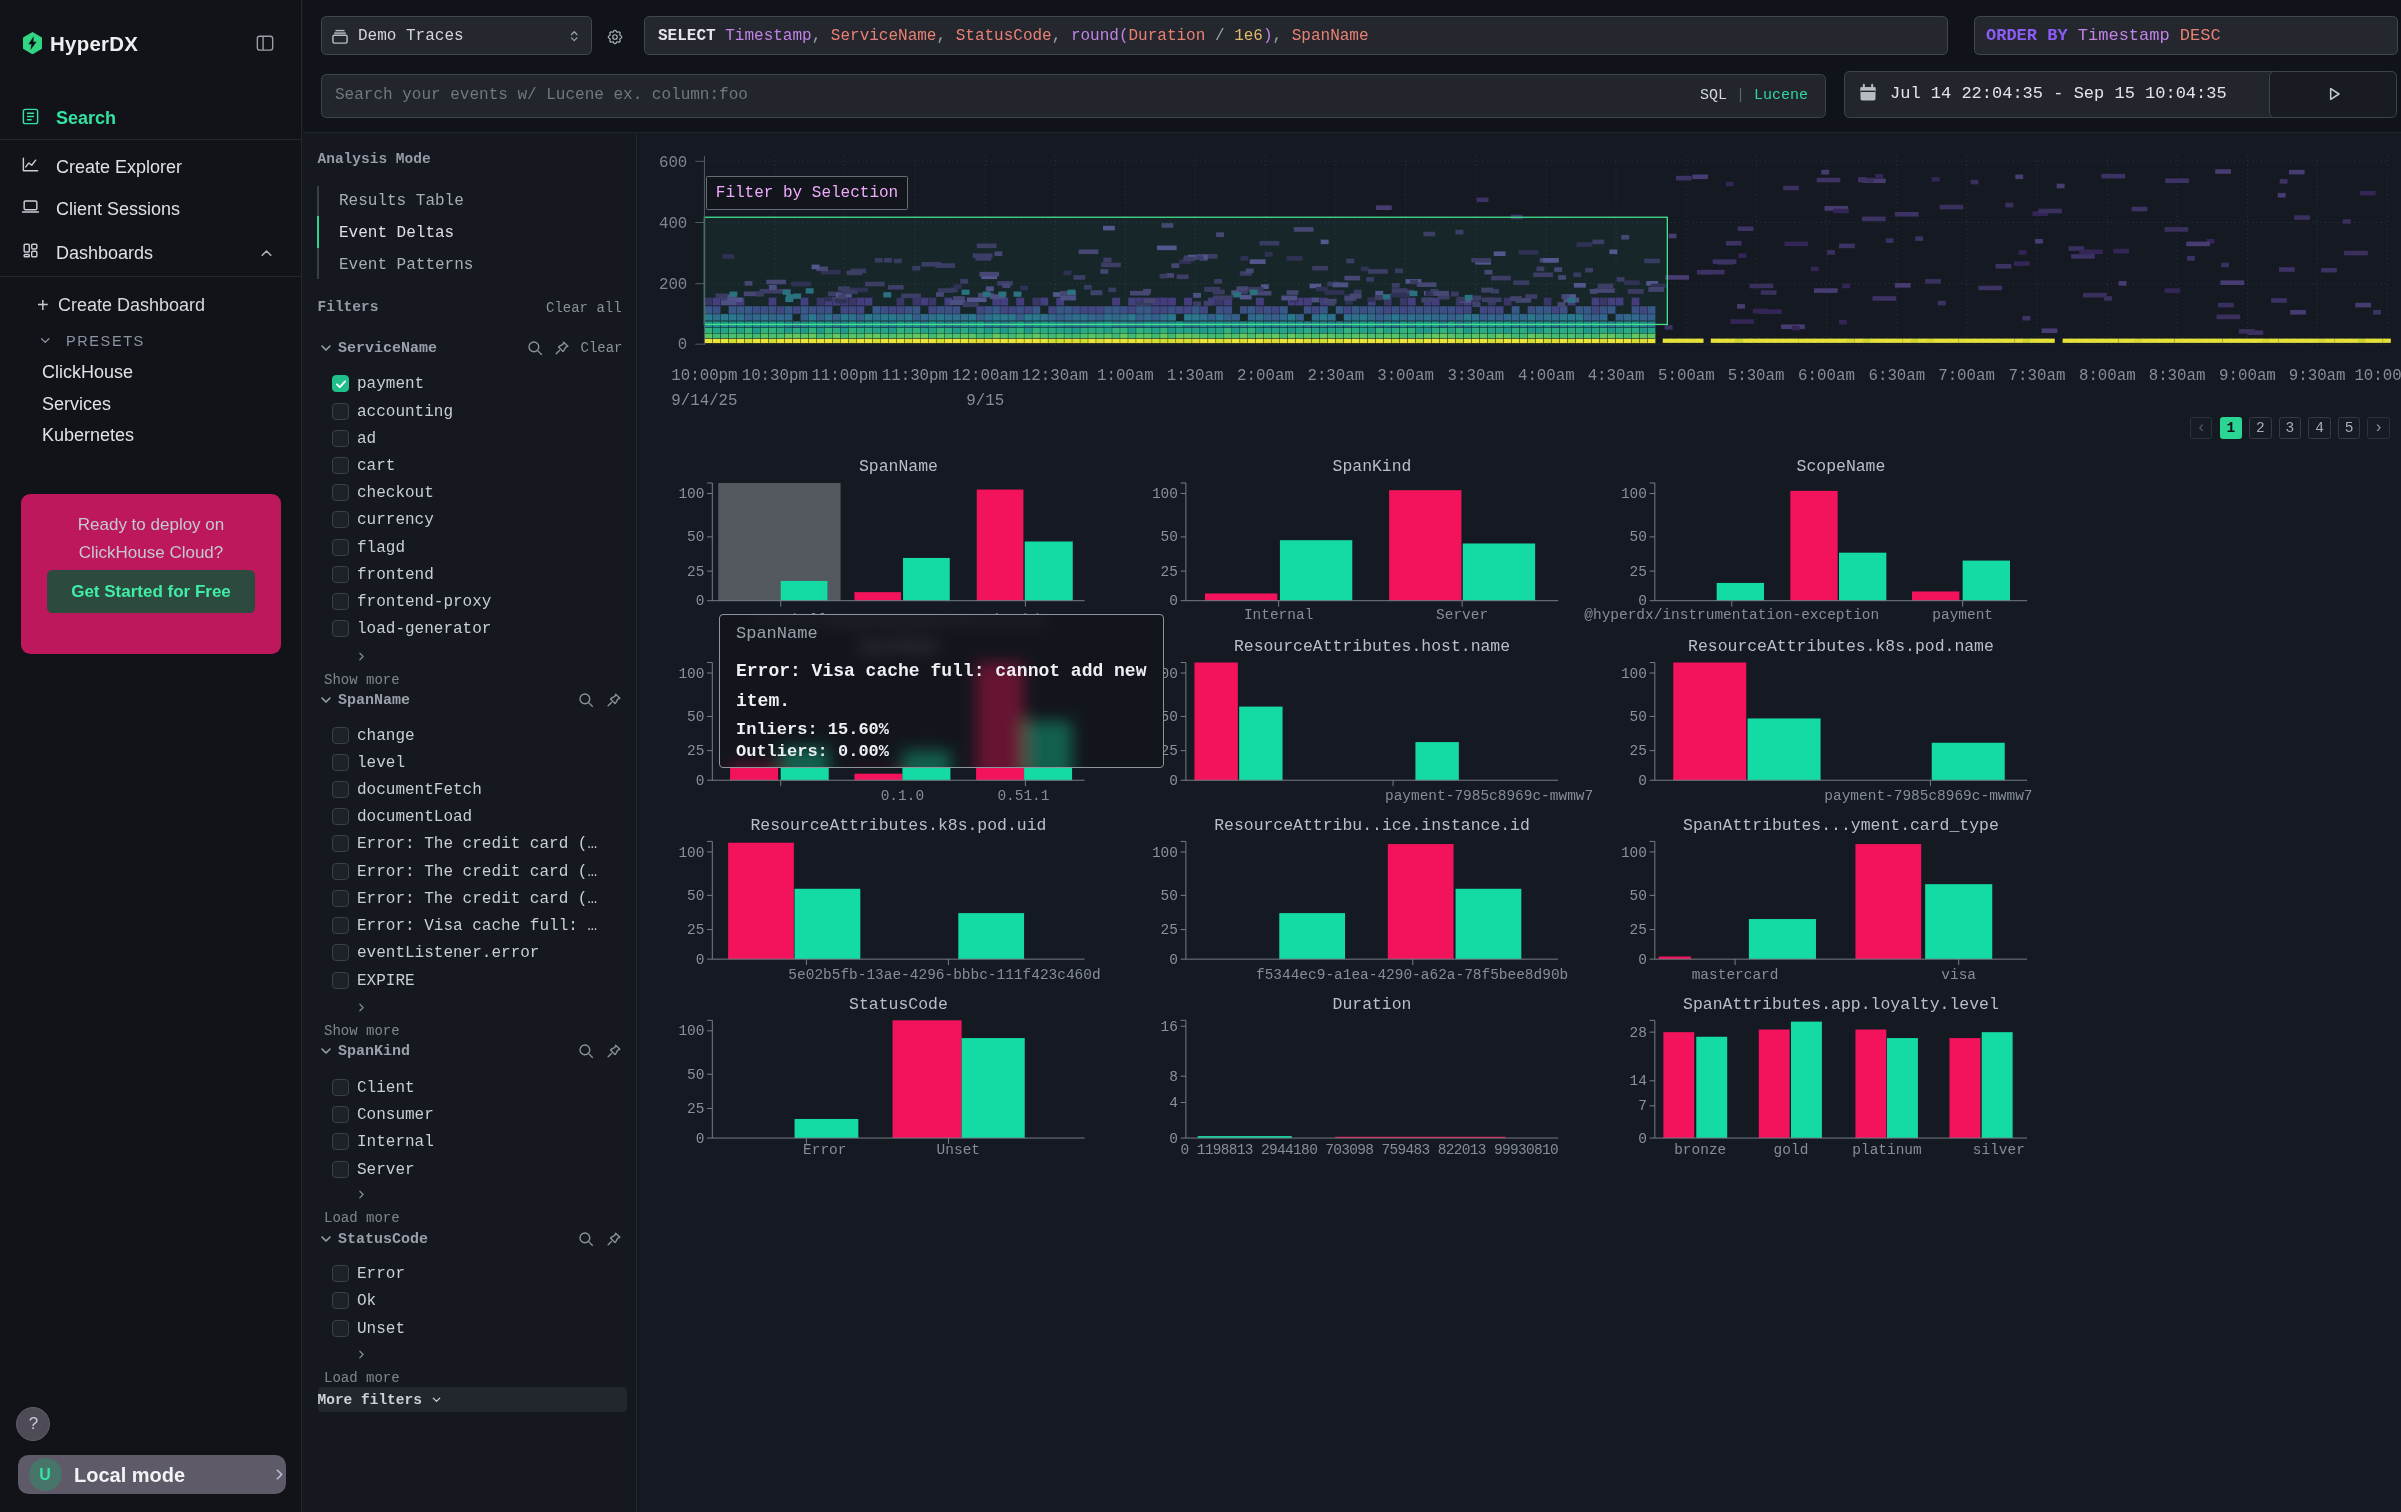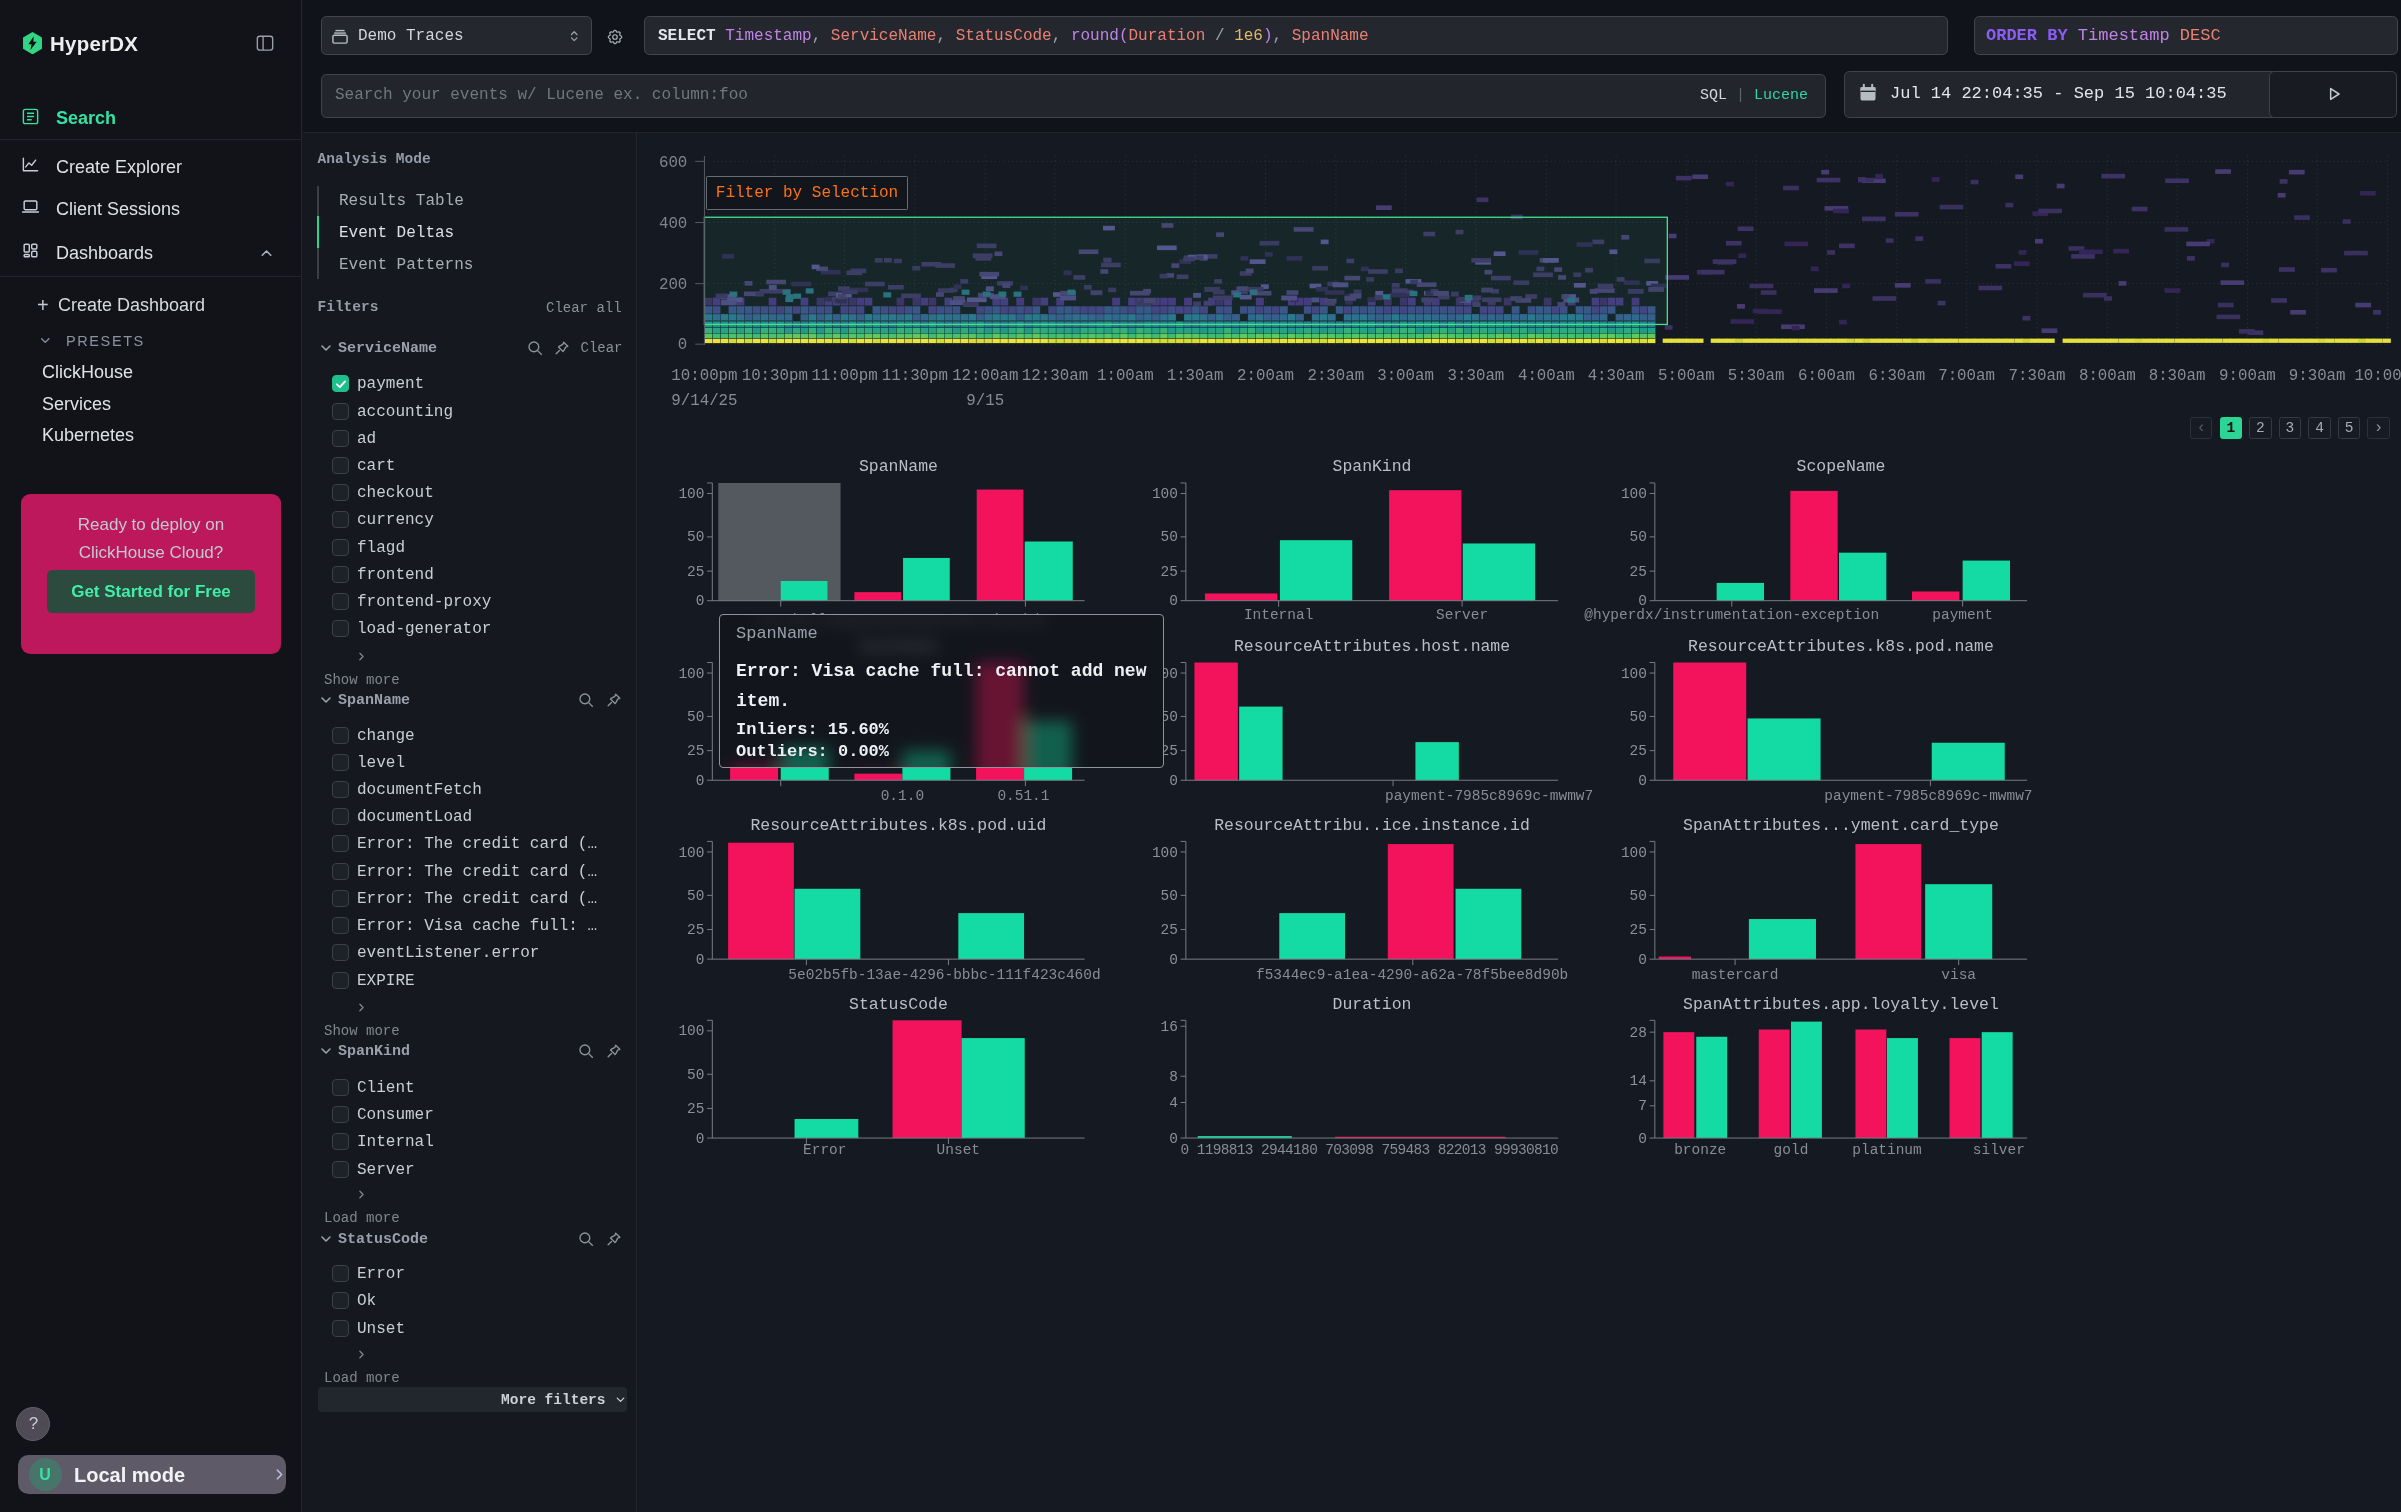--- a/index.html
+++ b/index.html
@@ -46,21 +46,21 @@
 .ct  { fill:#b9bfc8; font-size:25px; text-anchor:middle; }
 .cyl { fill:#8b9199; font-size:22px; text-anchor:end; }
 .cxl { fill:#868d96; font-size:22px; text-anchor:middle; }
 .ax  { stroke:#787e86; stroke-width:1.5; fill:none; }
 .grid { stroke:#3c434b; stroke-width:1; stroke-dasharray:1.5 5; }
 .hyl { fill:#7e858e; font-size:24px; text-anchor:end; }
 .hxl { fill:#868d96; font-size:24px; text-anchor:middle; }
 
 
 #fbtn { position:absolute; left:706px; top:176px; width:202px; height:34px; background:rgba(18,22,28,0.95);
-  border:0.7px solid #676d75; border-radius:1.3px; color:#f97316; font-family:"Liberation Mono", monospace; font-size:16px;
+  border:0.7px solid #676d75; border-radius:1.3px; color:#f0abfc; font-family:"Liberation Mono", monospace; font-size:16px;
   display:flex; align-items:center; justify-content:center; }
 #tip { position:absolute; left:719px; top:614px; width:445px; height:154px; background:transparent;
   border:0.7px solid #8f959e; border-radius:4px; }
 #tip div { position:absolute; left:16px; font-family:"Liberation Mono", monospace; white-space:pre; }
 #pag { position:absolute; left:2190px; top:417px; display:flex; gap:7.2px; }
 .pbtn { width:22.4px; height:22.4px; border:0.7px solid #343a43; border-radius:2.6px; background:#171b23; color:#a6adb5;
   font-size:14.5px; font-family:"Liberation Mono", monospace; display:flex; align-items:center; justify-content:center; }
 .pbtn.act { background:#2bd594; border-color:#2bd594; color:#0c1117; font-weight:bold; }
 .pbtn.arr { border-color:#2c323a; color:#8d949c; font-size:16px; }
 </style></head>
@@ -267,21 +267,21 @@
 <div class="frow" style="top:1182px">
       <span class="cb"></span>
       <span class="flab">Unset</span>
     </div>
 <div class="fmore" style="top:1215px">
       <svg viewBox="0 0 24 24" width="13" height="13" fill="none" stroke="#80868f" stroke-width="2.4" stroke-linecap="round" stroke-linejoin="round">
         <path d="M9 6l6 6-6 6"></path>
       </svg>
       <span>Load more</span>
     </div>
-<div style="position:absolute;left:14.5px;top:1254px;width:309px;height:25px;background:#22262d;border-radius:4px;display:flex;align-items:center;justify-content:flex-end;gap:8px">
+<div style="position:absolute;left:14.5px;top:1254px;width:309px;height:25px;background:#22262d;border-radius:4px;display:flex;align-items:center;justify-content:flex-start;gap:8px">
  <span style="font-family:'Liberation Mono',monospace;font-weight:bold;font-size:14.5px;color:#ccd1d8">More filters</span>
  <svg viewBox="0 0 24 24" width="13" height="13" fill="none" stroke="#ccd1d8" stroke-width="2.4" stroke-linecap="round" stroke-linejoin="round">
         <path d="M6 9.5l6 6 6-6"></path>
       </svg>
 </div>
 </div>
 <div id="side"></div>
 
 <div style="position:absolute;left:22.4px;top:32px;width:21px;height:22.4px">
 <svg viewBox="0 0 24 26" width="21" height="22.4">

